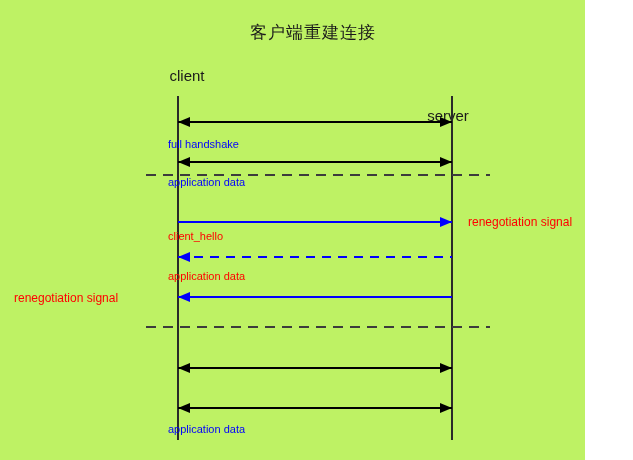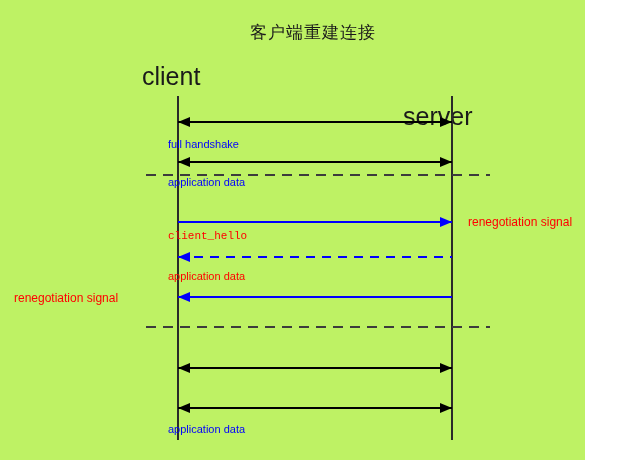--- a/index.html
+++ b/index.html
@@ -15,21 +15,22 @@
     position: absolute;
     left: 148px; top: 22px; width: 330px;
     text-align: center;
     font-size: 17px; line-height: 22px;
     color: #1a1a1a;
     letter-spacing: 1px;
   }
   .actor {
     position: absolute;
     top: 64px; width: 90px;
-    font-size: 25px; line-height: 24px;
+    text-align: center;
+    font-size: 15px; line-height: 24px;
     color: #1a1a1a;
   }
   .actor.client { left: 142px; }
   .actor.server { left: 403px; margin-top: 40px; }
   .lifeline {
     position: absolute;
     top: 96px; height: 344px; width: 2px;
     background: #2a2a2a;
   }
   .lifeline.client { left: 177px; }
@@ -46,21 +47,21 @@
   .msg-label {
     position: absolute;
     left: 168px; width: 274px;
     text-align: left;
     font-size: 11px; line-height: 20px; margin-top: 36px;
   }
   .msg-label.blue { color: #0000ff; }
   .msg-label.red  { color: #ff0000; }
   .lb1 { top: 98px; }
   .lb2 { top: 136px; }
-  .lb3 { top: 190px; font-family: Liberation Mono, monospace; }
+  .lb3 { top: 190px; }
   .lb4 { top: 230px; }
   .lb5 { top: 268px; }
   .lb6 { top: 345px; }
   .lb7 { top: 383px; }
 
   .arrow {
     position: absolute;
     left: 178px; width: 274px; height: 2px;
   }
   .a1 { top: 121px; }

